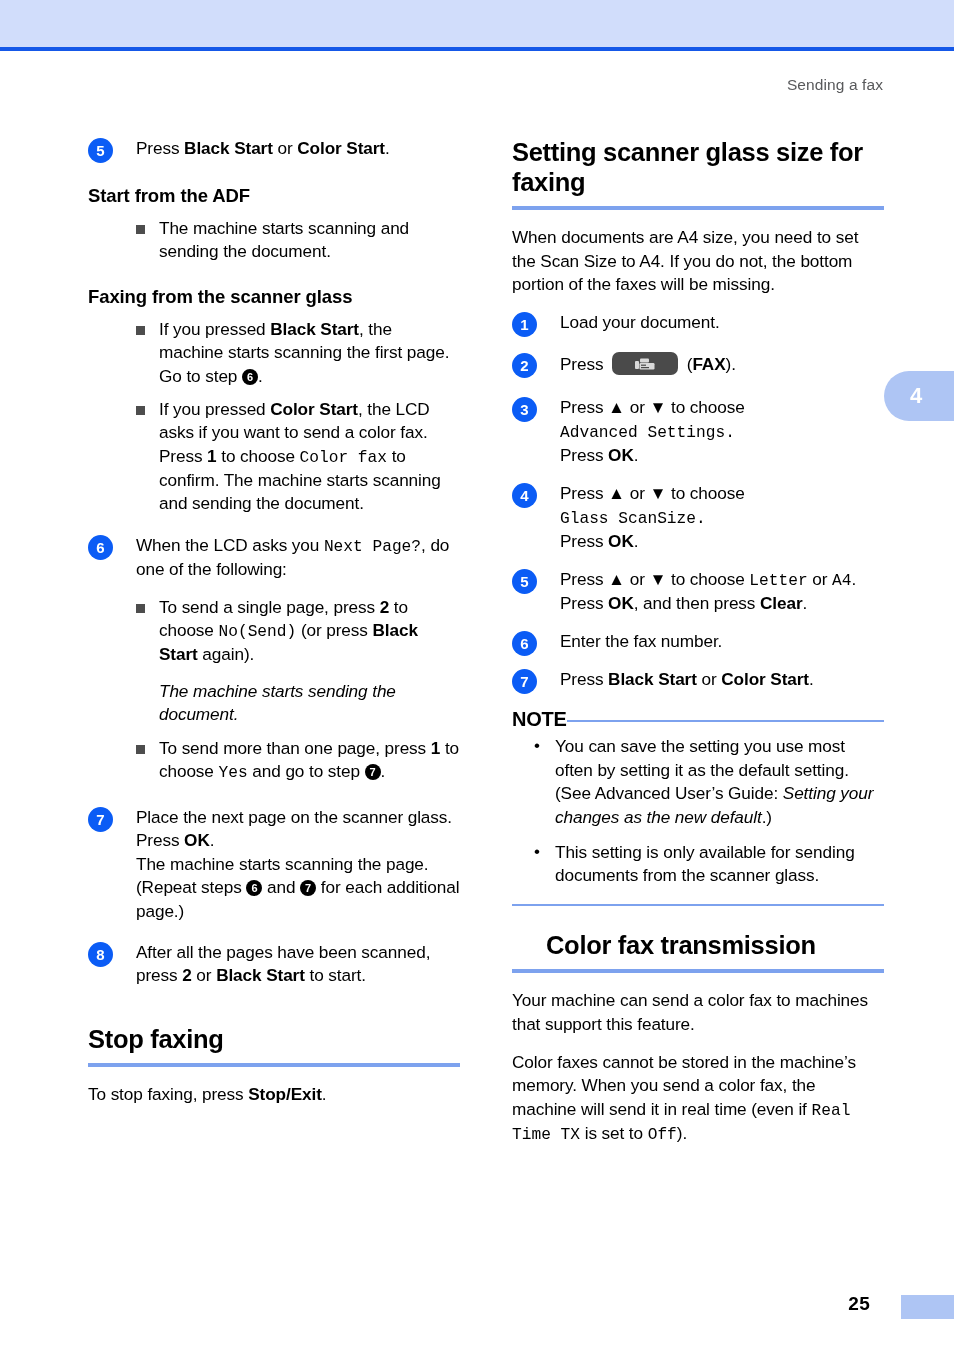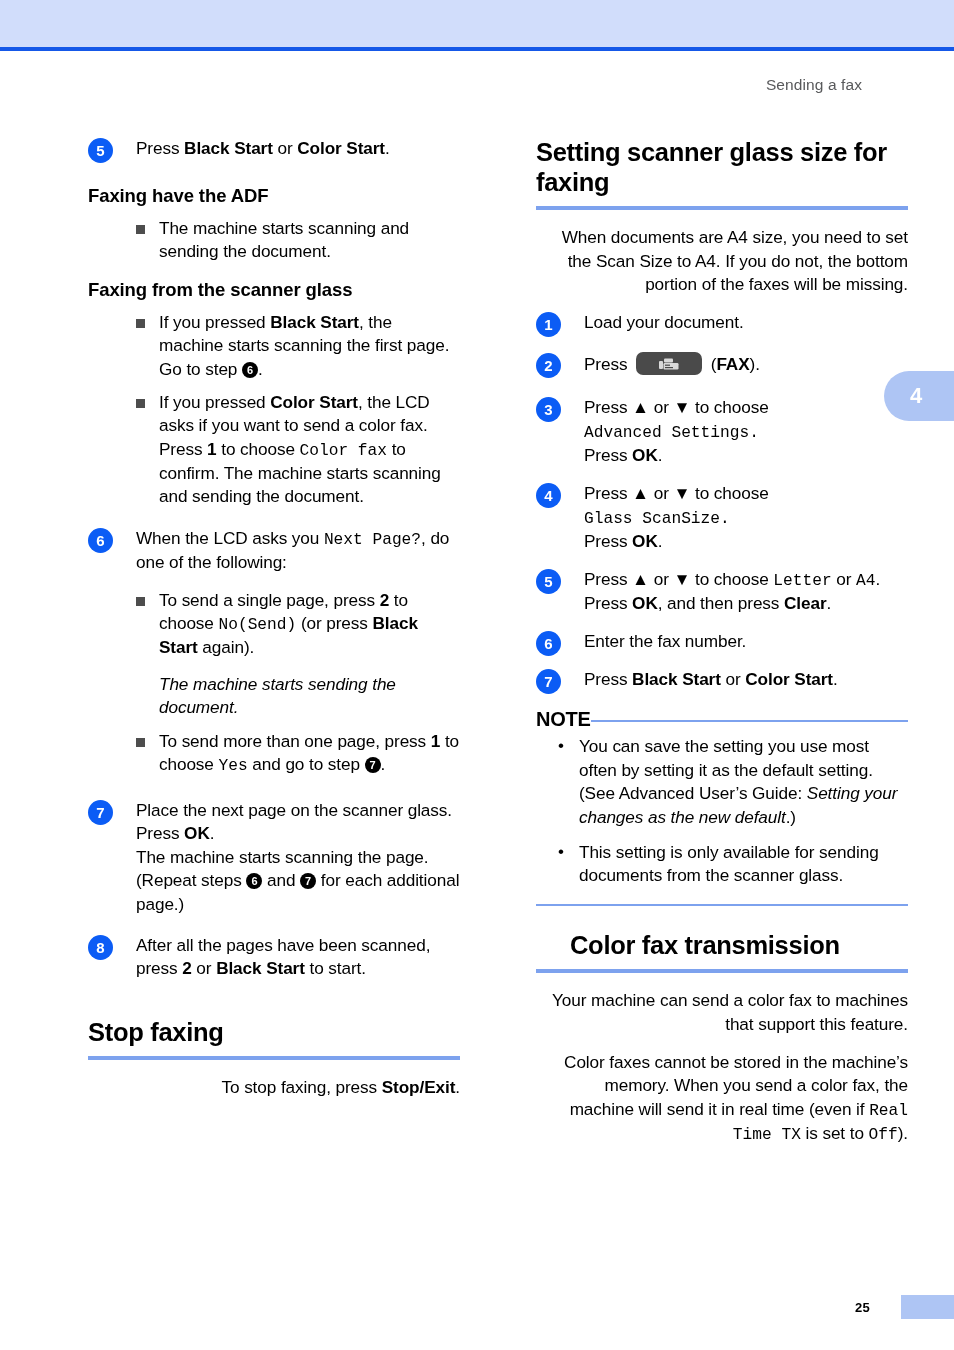--- a/index.html
+++ b/index.html
@@ -26,21 +26,21 @@
   }
   .top-rule {
     position: absolute;
     left: 0; top: 47px;
     width: 954px;
     height: 4px;
     background: #1558e8;
   }
   .running-head {
     position: absolute;
-    right: 92px;
+    right: 71px;
     top: 76px;
     font-size: 15.5px;
     color: #58595b;
     letter-spacing: 0.1px;
     white-space: nowrap;
   }
   .chapter-tab {
     position: absolute;
     right: 0;
     top: 371px;
@@ -54,41 +54,41 @@
     display: flex;
     align-items: center;
     justify-content: center;
     padding-right: 6px;
     box-sizing: border-box;
   }
   .page-num {
     position: absolute;
     right: 84px;
     bottom: 35px;
-    font-size: 13px;
+    font-size: 19px;
     font-weight: bold;
     letter-spacing: 0.3px;
   }
   .footer-block {
     position: absolute;
     right: 0;
     bottom: 31px;
     width: 53px;
     height: 24px;
     background: #aec5f4;
   }
 
   
   .col {
     position: absolute;
     top: 137px;
     width: 372px;
   }
   .col-left  { left: 88px; }
-  .col-right { left: 536px; }
+  .col-right { left: 512px; }
 
   
   .h1 {
     font-size: 25.5px;
     font-weight: bold;
     line-height: 1.18;
     letter-spacing: -0.3px;
     margin: 0 0 9px 0;
   }
   .h1-rule {
@@ -100,21 +100,20 @@
     font-size: 18.5px;
     font-weight: bold;
     margin: 0 0 10px 0;
     letter-spacing: -0.1px;
   }
   p.body {
     font-size: 17.2px;
     line-height: 1.36;
     margin: 10px 0 15px 0;
     letter-spacing: -0.1px;
-    text-align: right;
   }
   b, strong { font-weight: bold; }
   i, em { font-style: italic; }
   .lcd {
     font-family: "Liberation Mono", "DejaVu Sans Mono", monospace;
     font-size: 16.2px;
     letter-spacing: 0px;
   }
 
   
@@ -271,26 +270,26 @@
 <div class="page-num">25</div>
 <div class="footer-block"></div>
 
 <div class="col col-left">
 
   <div class="step">
     <div class="step-num">5</div>
     <div class="step-text"><span>Press </span><b>Black Start</b><span> or </span><b>Color Start</b><span>.</span></div>
   </div>
 
-  <div class="h2" style="margin-top:22px;">Faxing have the ADF</div>
+  <div class="h2" style="margin-top:22px;">Start from the ADF</div>
   <ul class="sq">
     <li>The machine starts scanning and sending the document.</li>
   </ul>
 
-  <div class="h2" style="margin-top:15px;">Faxing from the scanner glass</div>
+  <div class="h2" style="margin-top:22px;">Faxing from the scanner glass</div>
   <ul class="sq">
     <li><span>If you pressed </span><b>Black Start</b><span>, the machine starts scanning the first page. Go to step </span><span class="ref">6</span><span>.</span></li>
     <li><span>If you pressed </span><b>Color Start</b><span>, the LCD asks if you want to send a color fax. Press </span><b>1</b><span> to choose </span><span class="lcd">Color fax</span><span> to confirm. The machine starts scanning and sending the document.</span></li>
   </ul>
 
   <div class="step" style="margin-top:18px;">
     <div class="step-num">6</div>
     <div class="step-text"><span>When the LCD asks you </span><span class="lcd">Next Page?</span><span>, do one of the following:</span></div>
   </div>
   <ul class="sq indent-sub">

